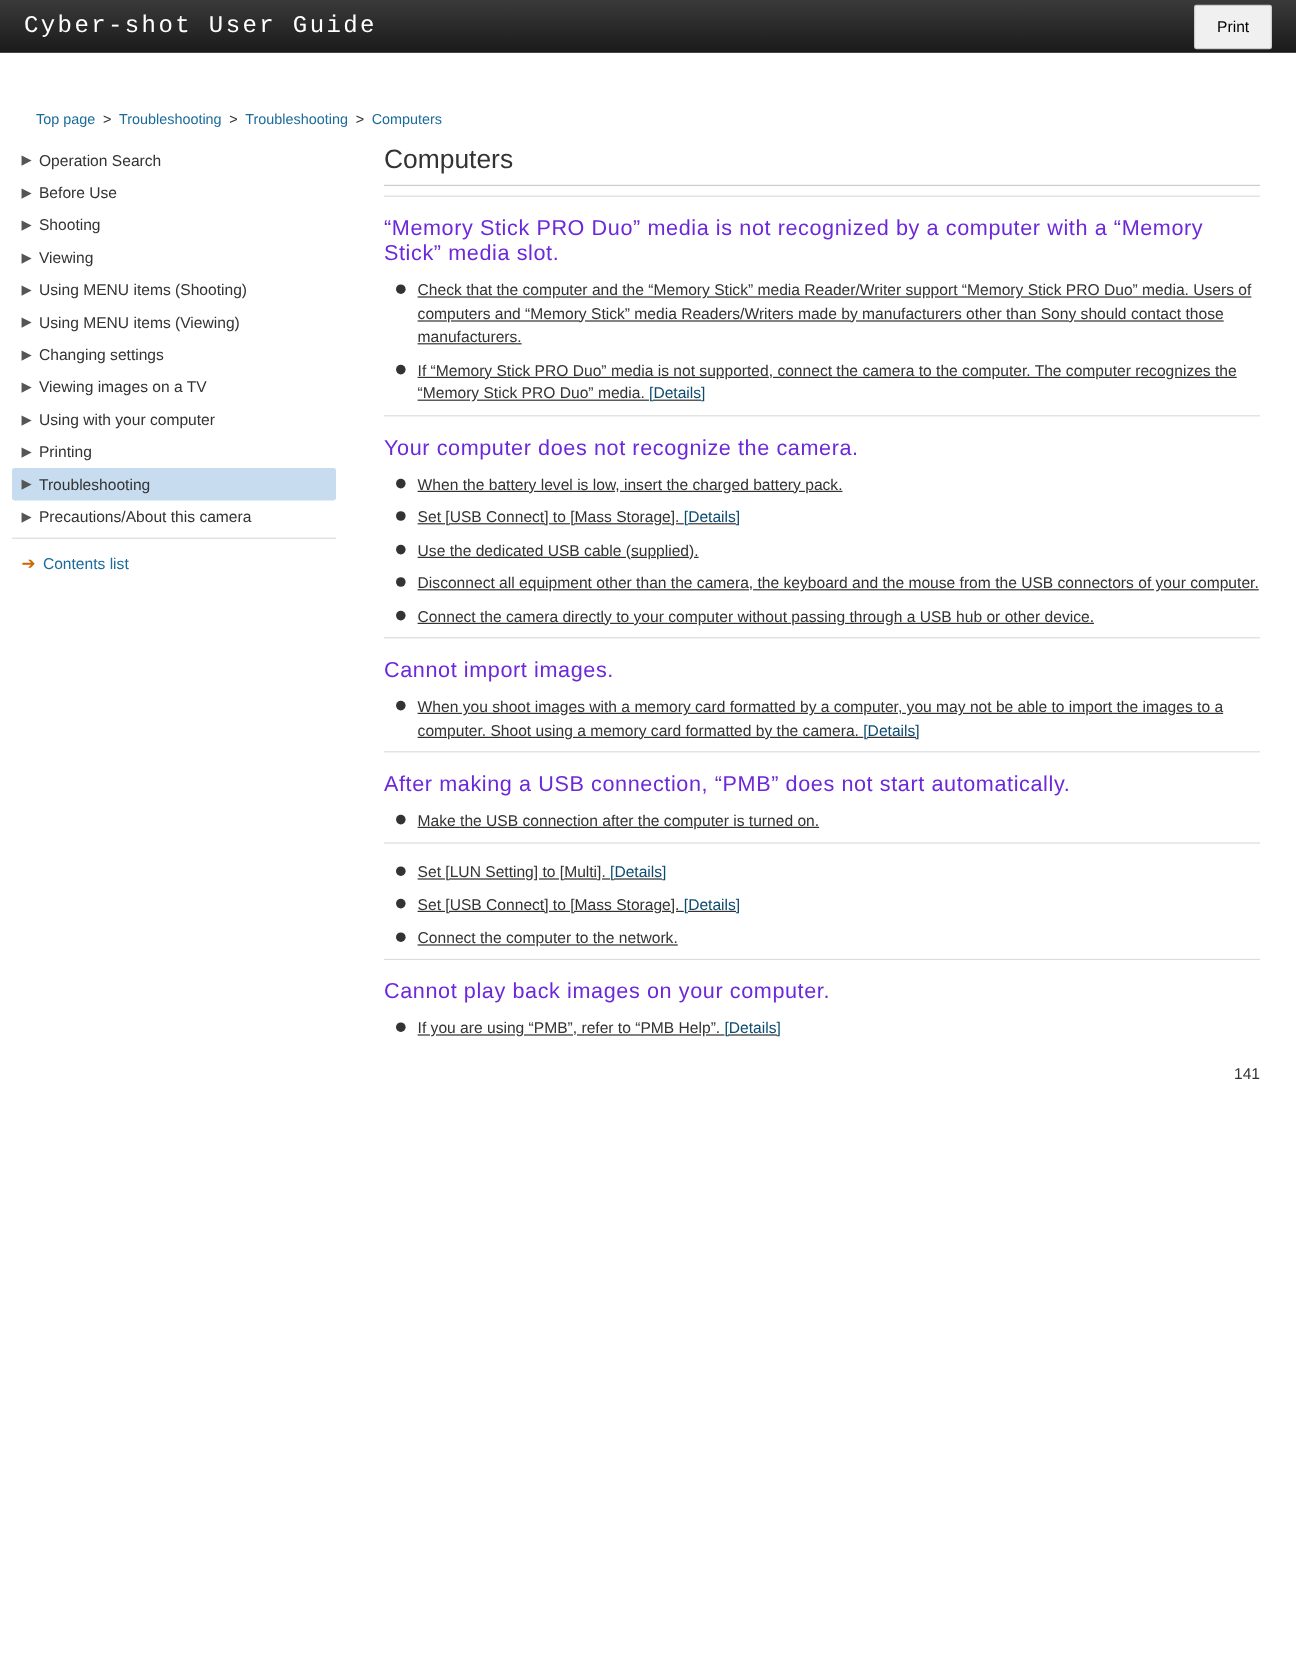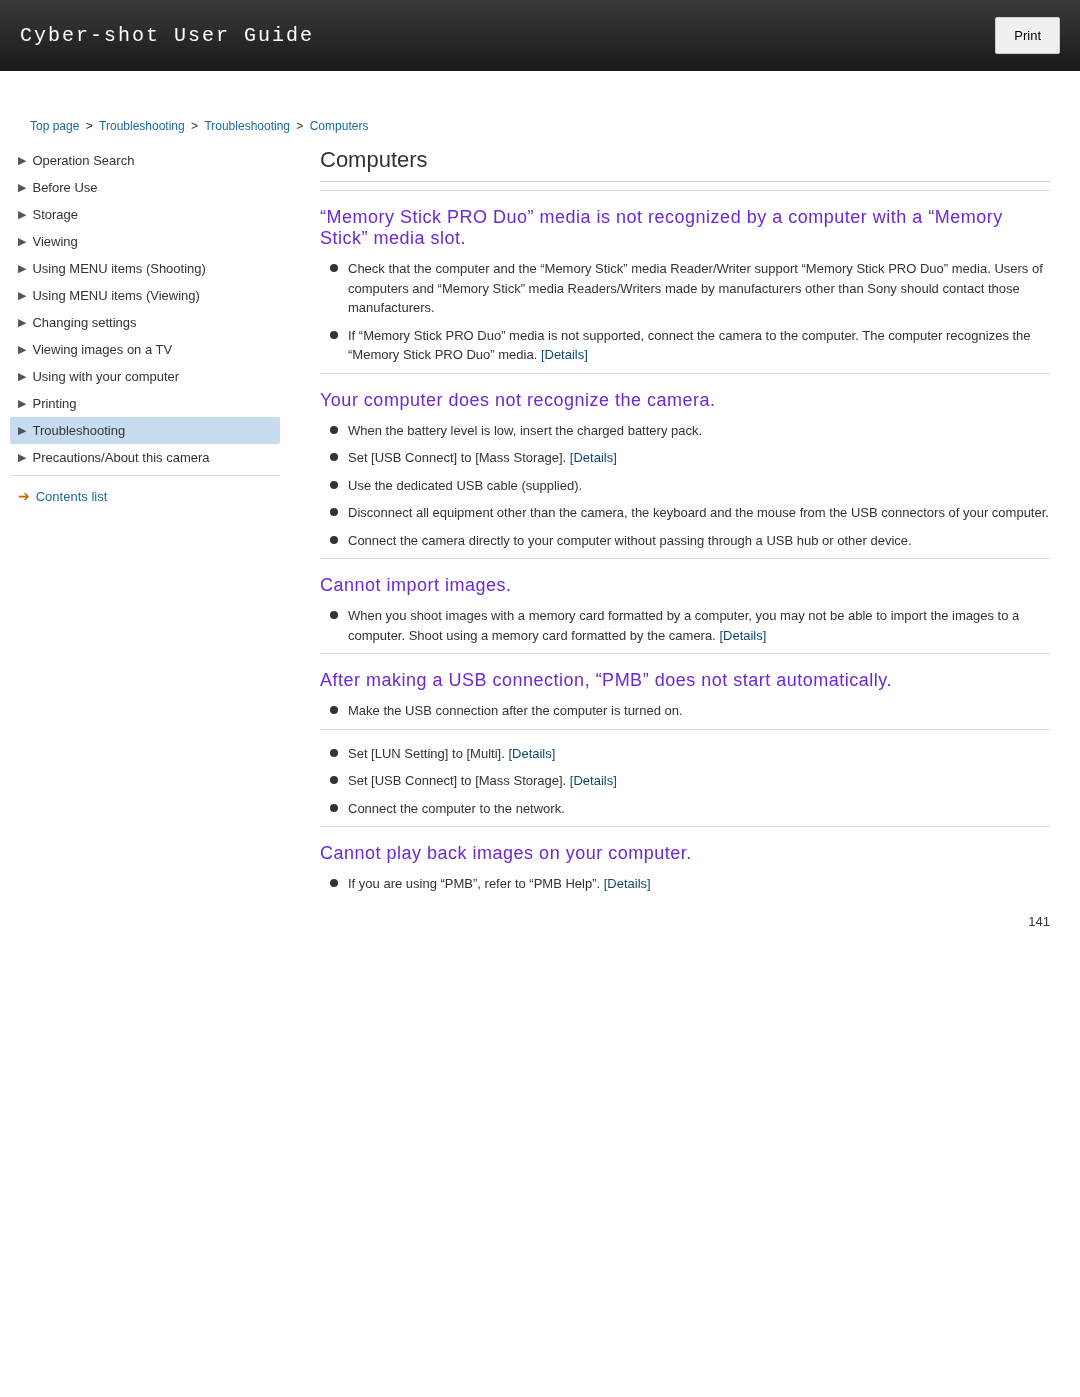--- a/index.html
+++ b/index.html
@@ -11,21 +11,21 @@
       width: 1080px;
     }
 
     
     .header {
       background: linear-gradient(to bottom, #3a3a3a, #1a1a1a);
       display: flex;
       align-items: center;
       justify-content: space-between;
       padding: 0 20px;
-      height: 71px;
+      height: 44px;
     }
     .header-title {
       color: #fff;
       font-size: 20px;
       font-family: 'Courier New', monospace;
       letter-spacing: 2px;
     }
     .print-btn {
       background: #f0f0f0;
       border: 1px solid #ccc;
@@ -132,20 +132,21 @@
     .bullet-list {
       list-style: none;
       padding: 0;
       margin: 0 0 0 10px;
     }
     .bullet-list li {
       display: flex;
       align-items: flex-start;
       margin-bottom: 8px;
       line-height: 1.5;
+      text-decoration: underline;
     }
     .bullet-dot {
       display: inline-block;
       width: 8px;
       height: 8px;
       background: #333;
       border-radius: 50%;
       margin-right: 10px;
       margin-top: 5px;
       flex-shrink: 0;
@@ -188,21 +189,21 @@
         <div class="sidebar-item">
           <span class="sidebar-arrow">▶</span>
           <span>Operation Search</span>
         </div>
         <div class="sidebar-item">
           <span class="sidebar-arrow">▶</span>
           <span>Before Use</span>
         </div>
         <div class="sidebar-item">
           <span class="sidebar-arrow">▶</span>
-          <span>Storage</span>
+          <span>Shooting</span>
         </div>
         <div class="sidebar-item">
           <span class="sidebar-arrow">▶</span>
           <span>Viewing</span>
         </div>
         <div class="sidebar-item">
           <span class="sidebar-arrow">▶</span>
           <span>Using MENU items (Shooting)</span>
         </div>
         <div class="sidebar-item">

